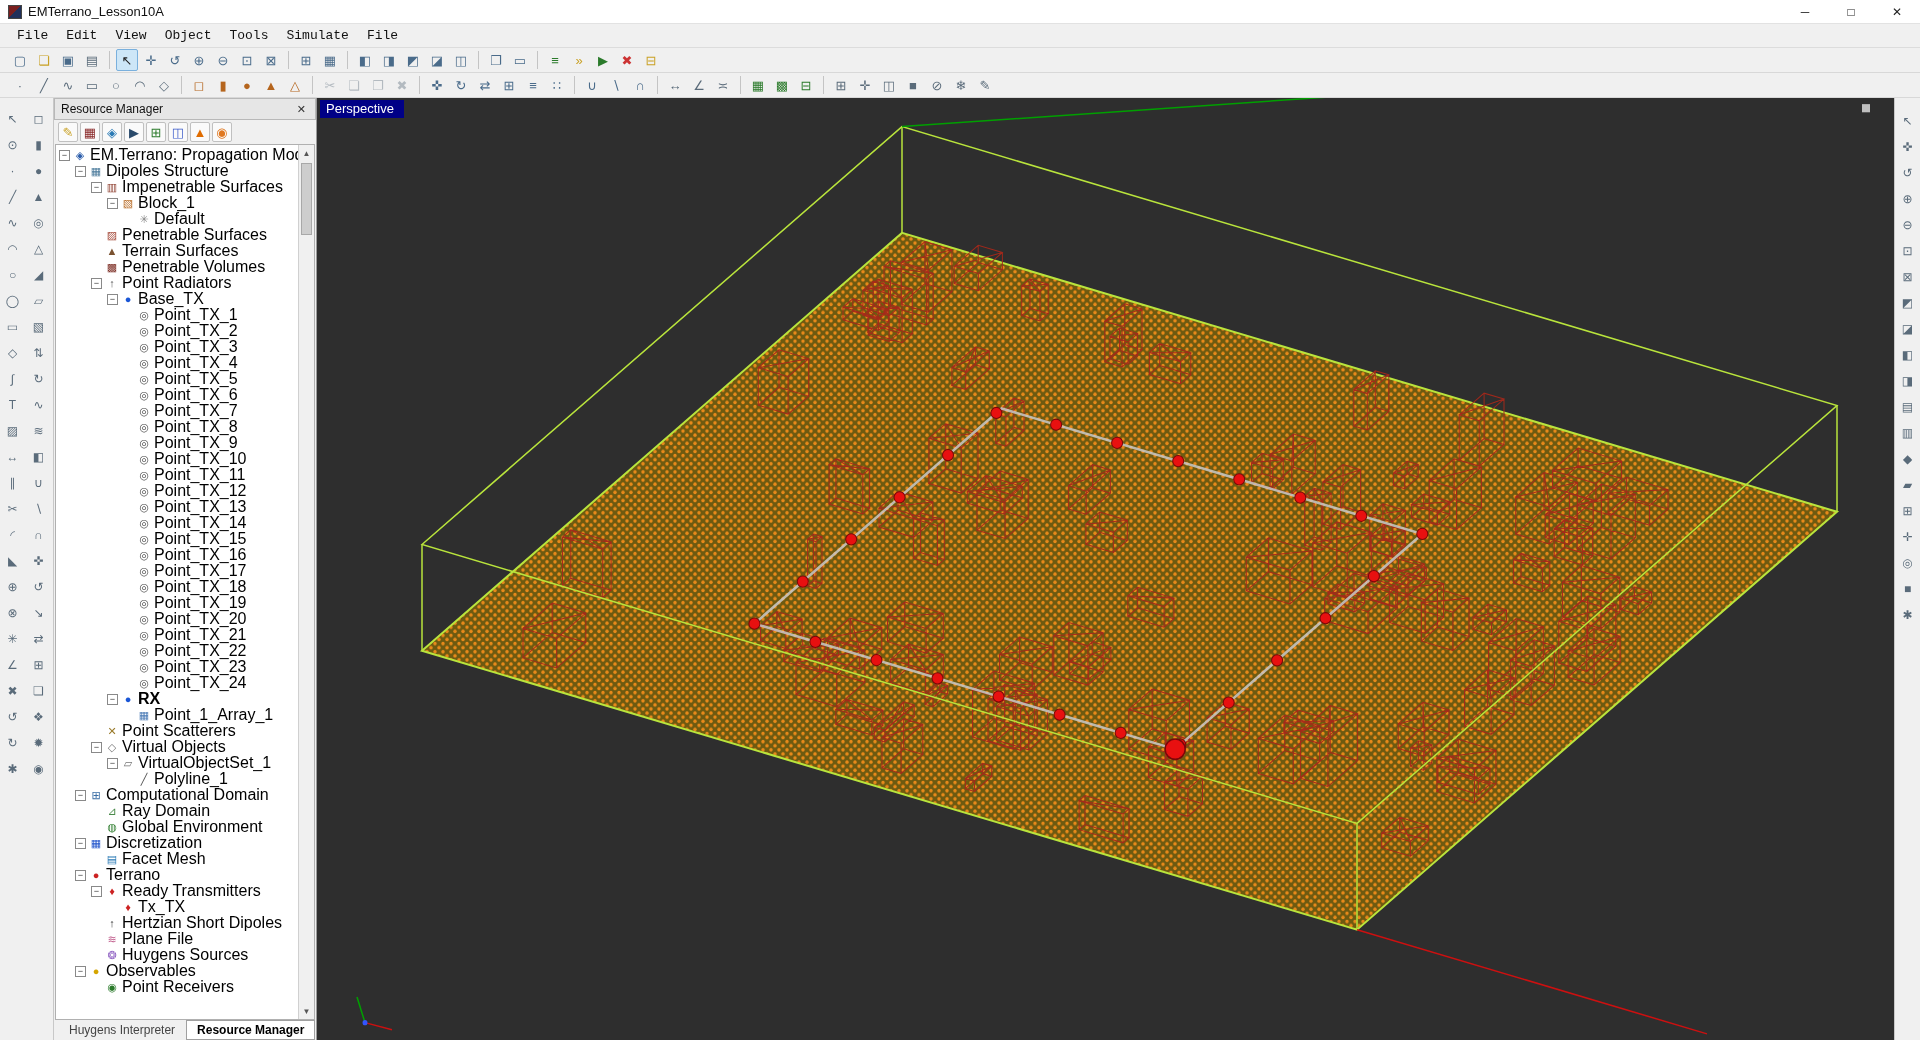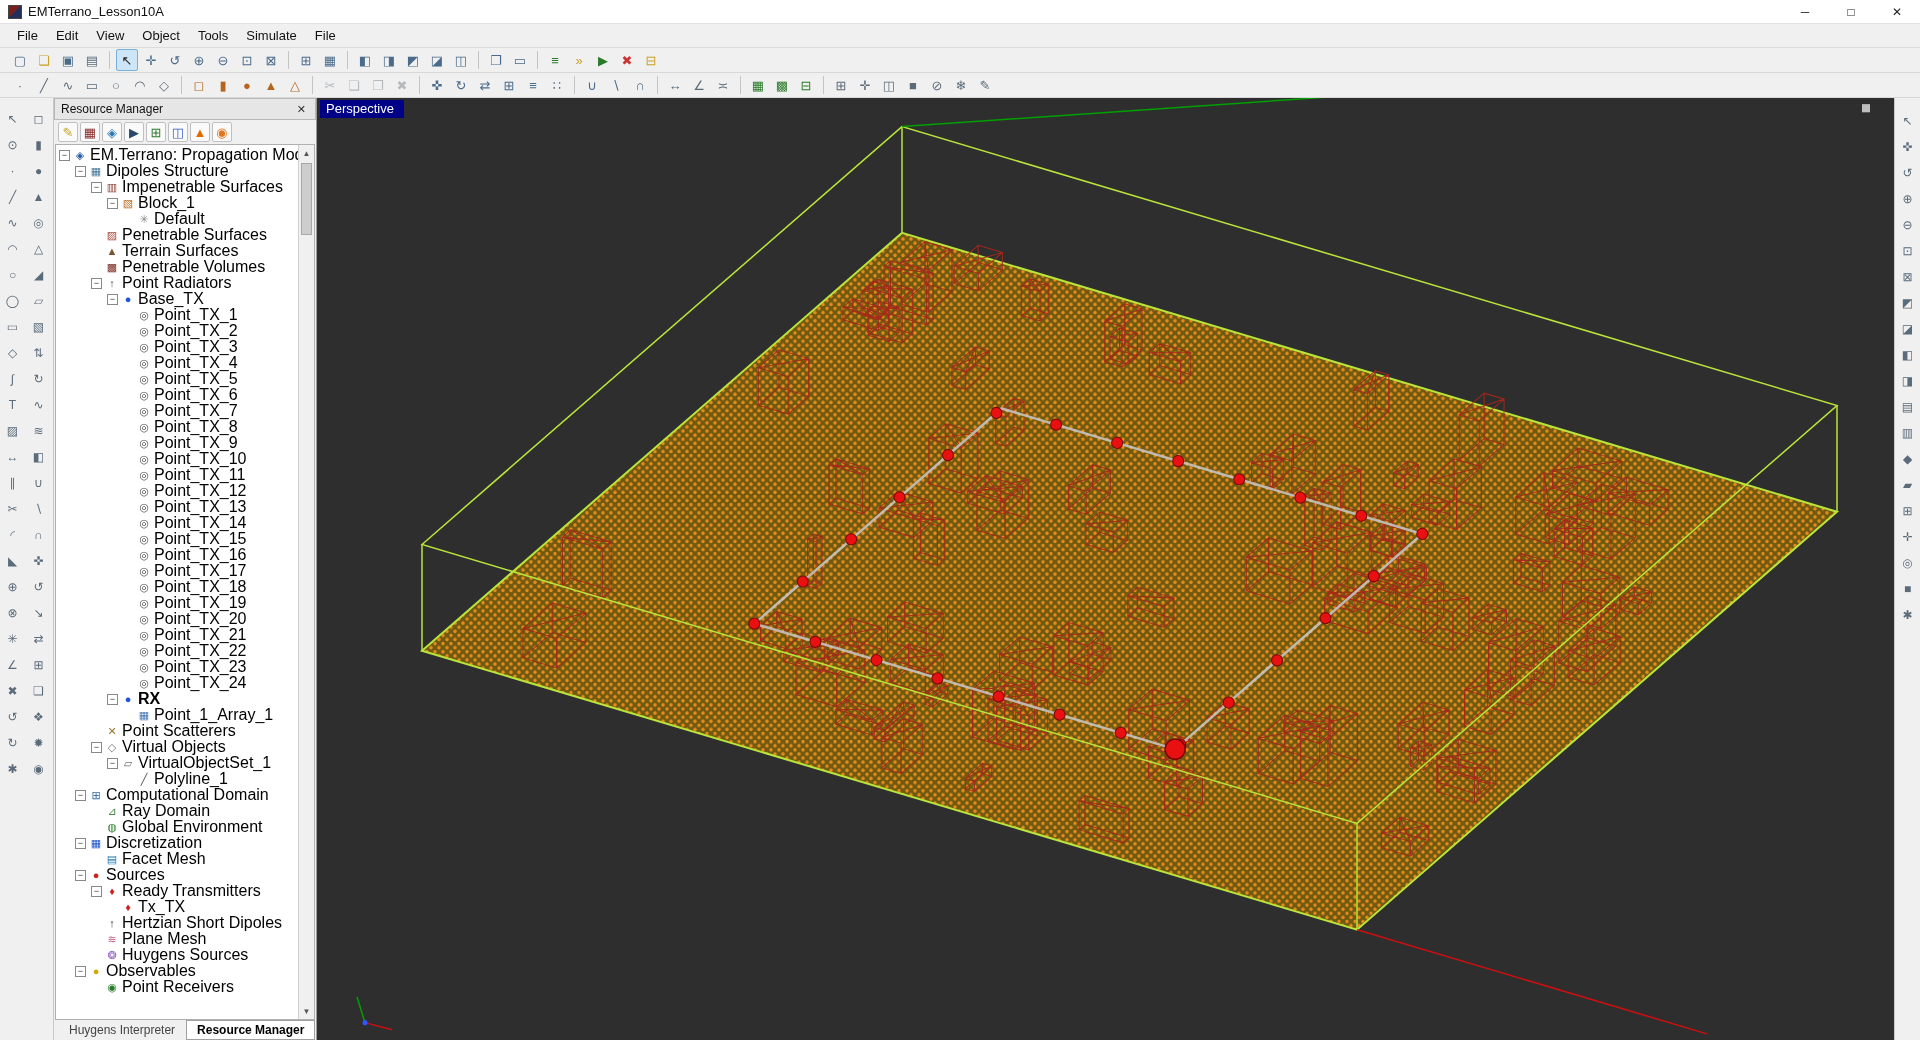--- a/index.html
+++ b/index.html
@@ -8,21 +8,21 @@
 
   
   .titlebar { height:24px; background:#ffffff; display:flex; align-items:center; border-bottom:1px solid #e2e2e2; flex:none; }
   .app-icon { width:14px; height:14px; margin:0 6px 0 8px; background:linear-gradient(135deg,#7a1f1f 50%,#20305a 50%); border:1px solid #444; flex:none; }
   .title-text { font-size:13px; color:#111; }
   .win-controls { margin-left:auto; display:flex; height:100%; }
   .win-btn { width:46px; height:100%; display:flex; align-items:center; justify-content:center; font-size:12px; color:#222; }
 
   
   .menubar { height:24px; background:#f0f0f0; display:flex; align-items:center; padding-left:8px; border-bottom:1px solid #dcdcdc; flex:none; }
-  .menu-item { font-size:13px; color:#111; padding:3px 9px; }
+  .menu-item { font-size:13px; color:#111; padding:3px 9px;font-family:Liberation Mono, monospace; }
 
   
   .toolbar { height:25px; background:#f0f0f0; display:flex; align-items:center; padding-left:8px; border-bottom:1px solid #d8d8d8; flex:none; }
   .tbico { width:22px; height:22px; display:flex; align-items:center; justify-content:center; font-size:13px; border:1px solid transparent; border-radius:2px; margin:0 1px; }
   .tbico.active { background:#cde6f7; border-color:#7ab0dd; }
   .tbico.disabled { opacity:.4; }
   .tb-sep { width:1px; height:18px; background:#c4c4c4; margin:0 5px; }
 
   
   .main { flex:1; display:flex; min-height:0; }
@@ -469,41 +469,41 @@
               <span class="tlabel">Discretization</span>
             </div>
             <div class="tree-row" style="padding-left: 35px;">
               <span class="texp-sp"></span>
               <span class="tico" style="color: rgb(42, 122, 181);">▤</span>
               <span class="tlabel">Facet Mesh</span>
             </div>
             <div class="tree-row" style="padding-left: 19px;">
               <span class="texp">−</span>
               <span class="tico" style="color: rgb(204, 34, 34);">●</span>
-              <span class="tlabel">Sources</span>
+              <span class="tlabel">Terrano</span>
             </div>
             <div class="tree-row" style="padding-left: 35px;">
               <span class="texp">−</span>
               <span class="tico" style="color: rgb(204, 34, 34);">♦</span>
               <span class="tlabel">Ready Transmitters</span>
             </div>
             <div class="tree-row" style="padding-left: 51px;">
               <span class="texp-sp"></span>
               <span class="tico" style="color: rgb(204, 34, 34);">♦</span>
               <span class="tlabel">Tx_TX</span>
             </div>
             <div class="tree-row" style="padding-left: 35px;">
               <span class="texp-sp"></span>
               <span class="tico" style="color: rgb(51, 51, 51);">↑</span>
               <span class="tlabel">Hertzian Short Dipoles</span>
             </div>
             <div class="tree-row" style="padding-left: 35px;">
               <span class="texp-sp"></span>
               <span class="tico" style="color: rgb(192, 90, 138);">≋</span>
-              <span class="tlabel">Plane Mesh</span>
+              <span class="tlabel">Plane File</span>
             </div>
             <div class="tree-row" style="padding-left: 35px;">
               <span class="texp-sp"></span>
               <span class="tico" style="color: rgb(138, 90, 192);">❂</span>
               <span class="tlabel">Huygens Sources</span>
             </div>
             <div class="tree-row" style="padding-left: 19px;">
               <span class="texp">−</span>
               <span class="tico" style="color: rgb(213, 165, 0);">●</span>
               <span class="tlabel">Observables</span>

